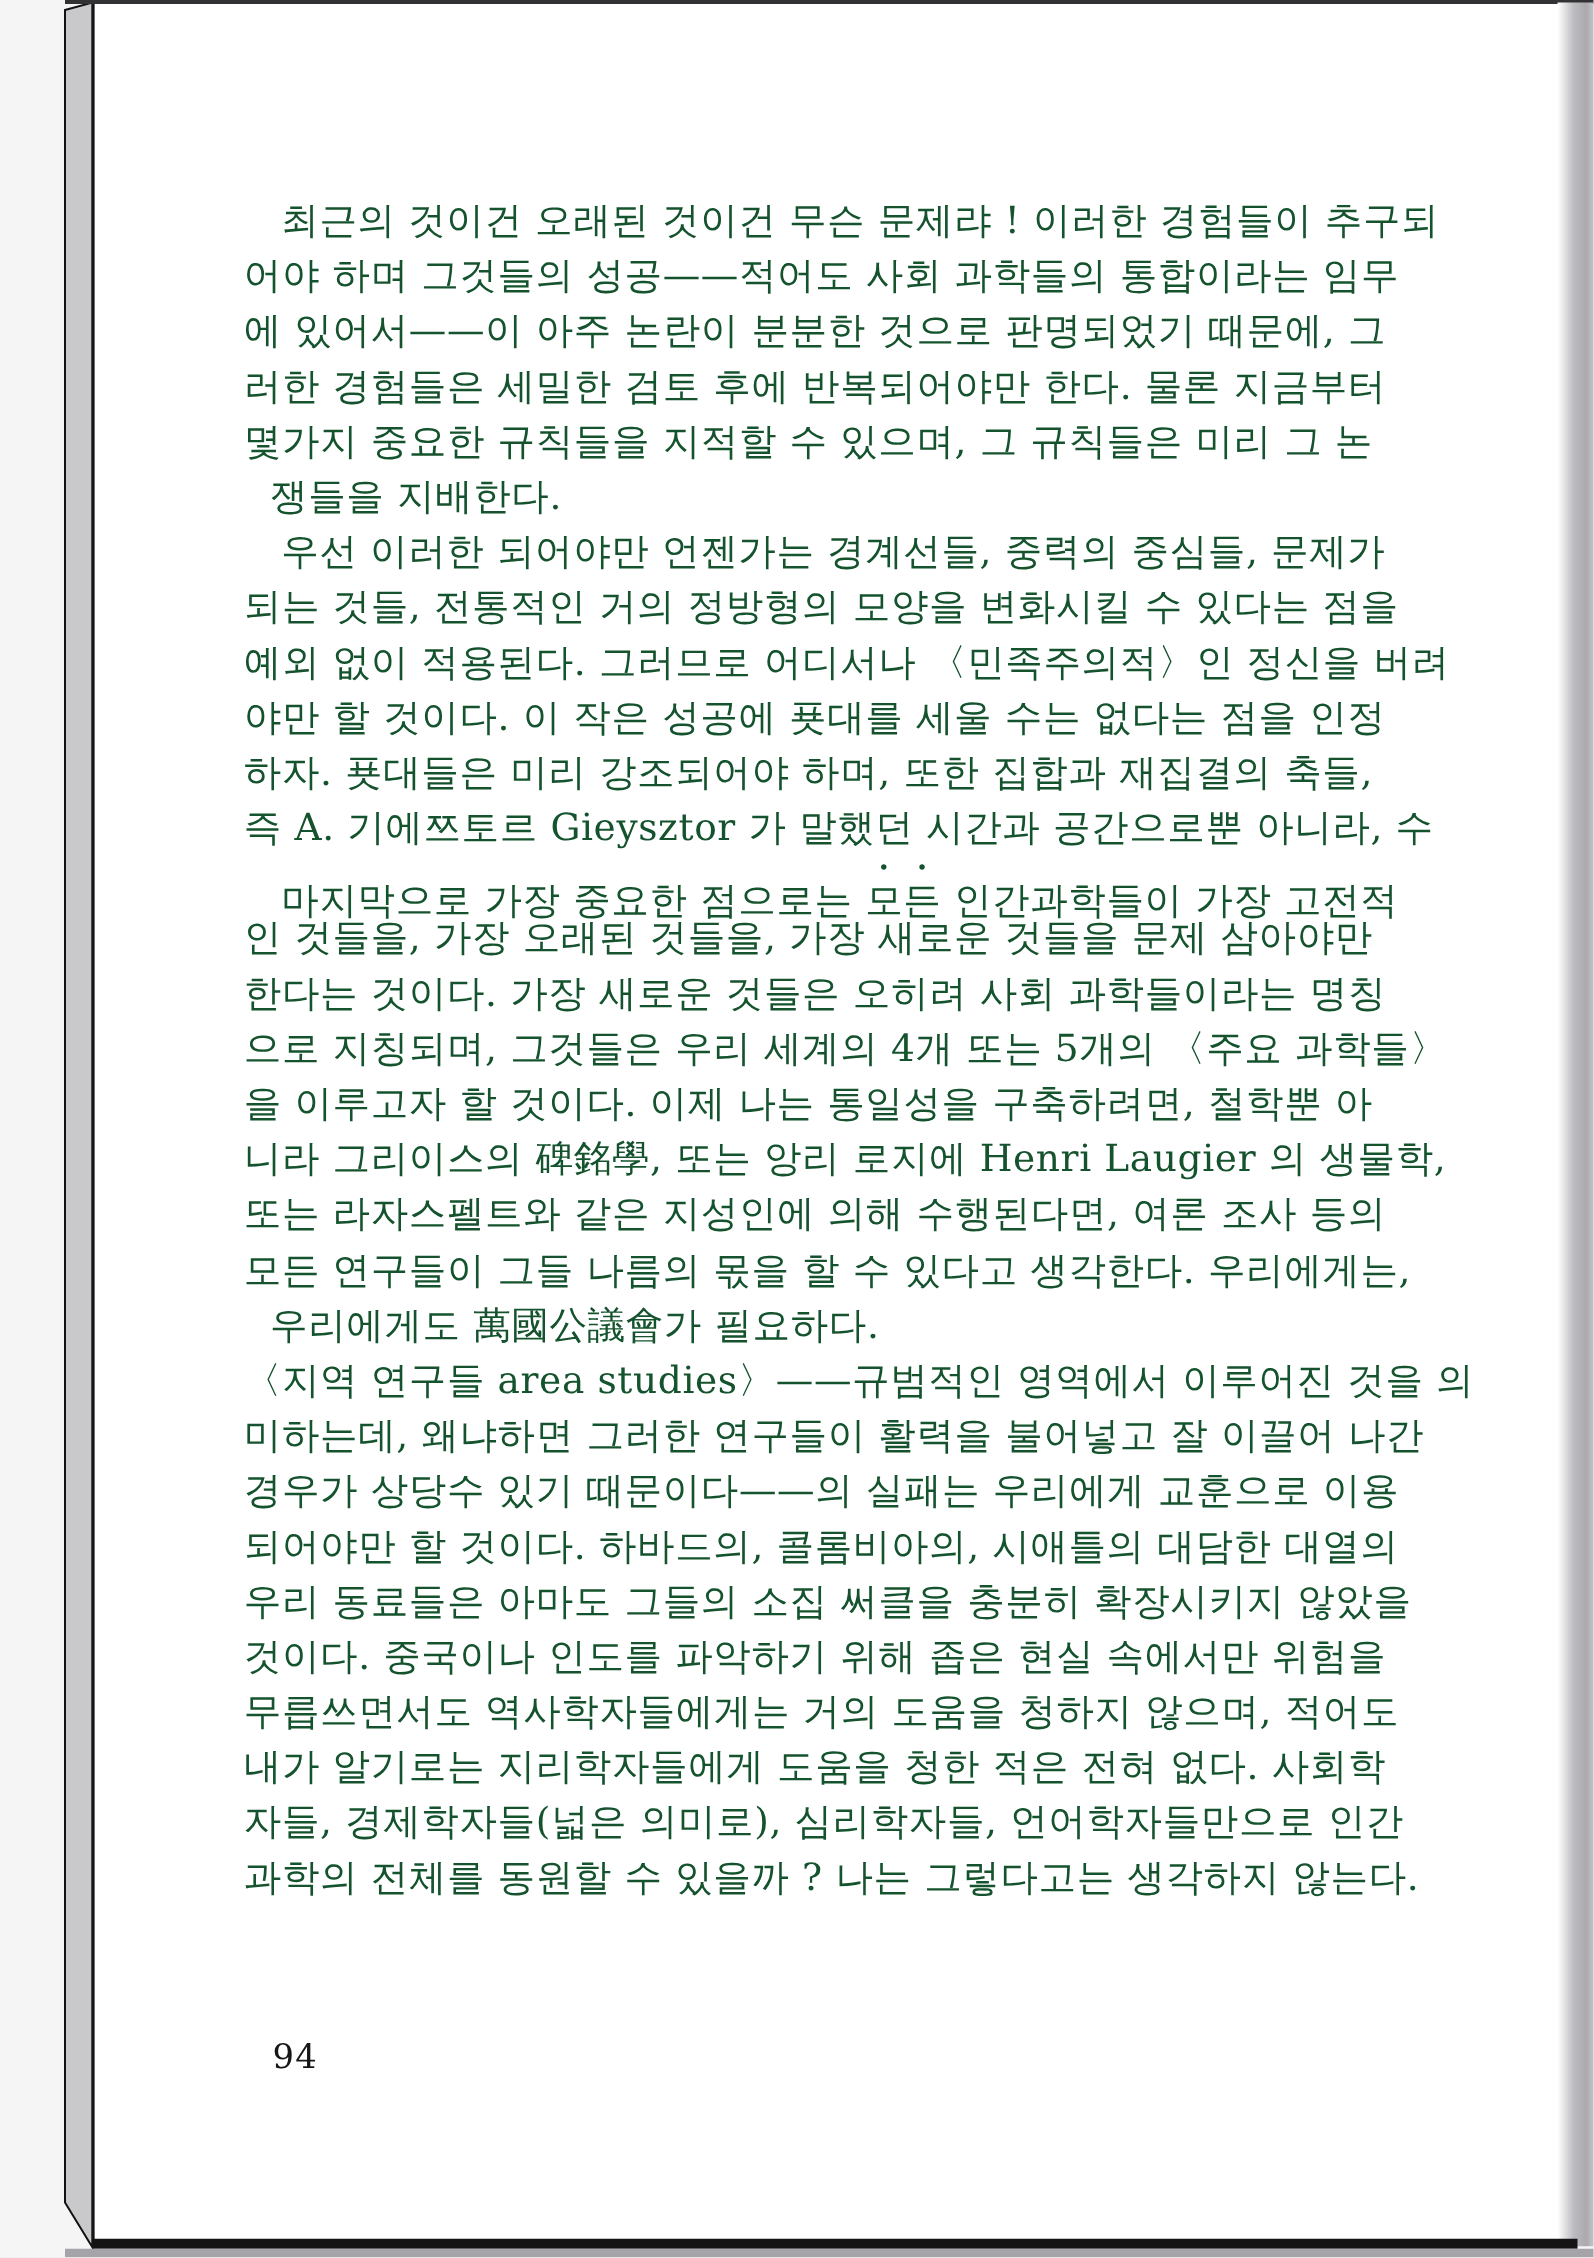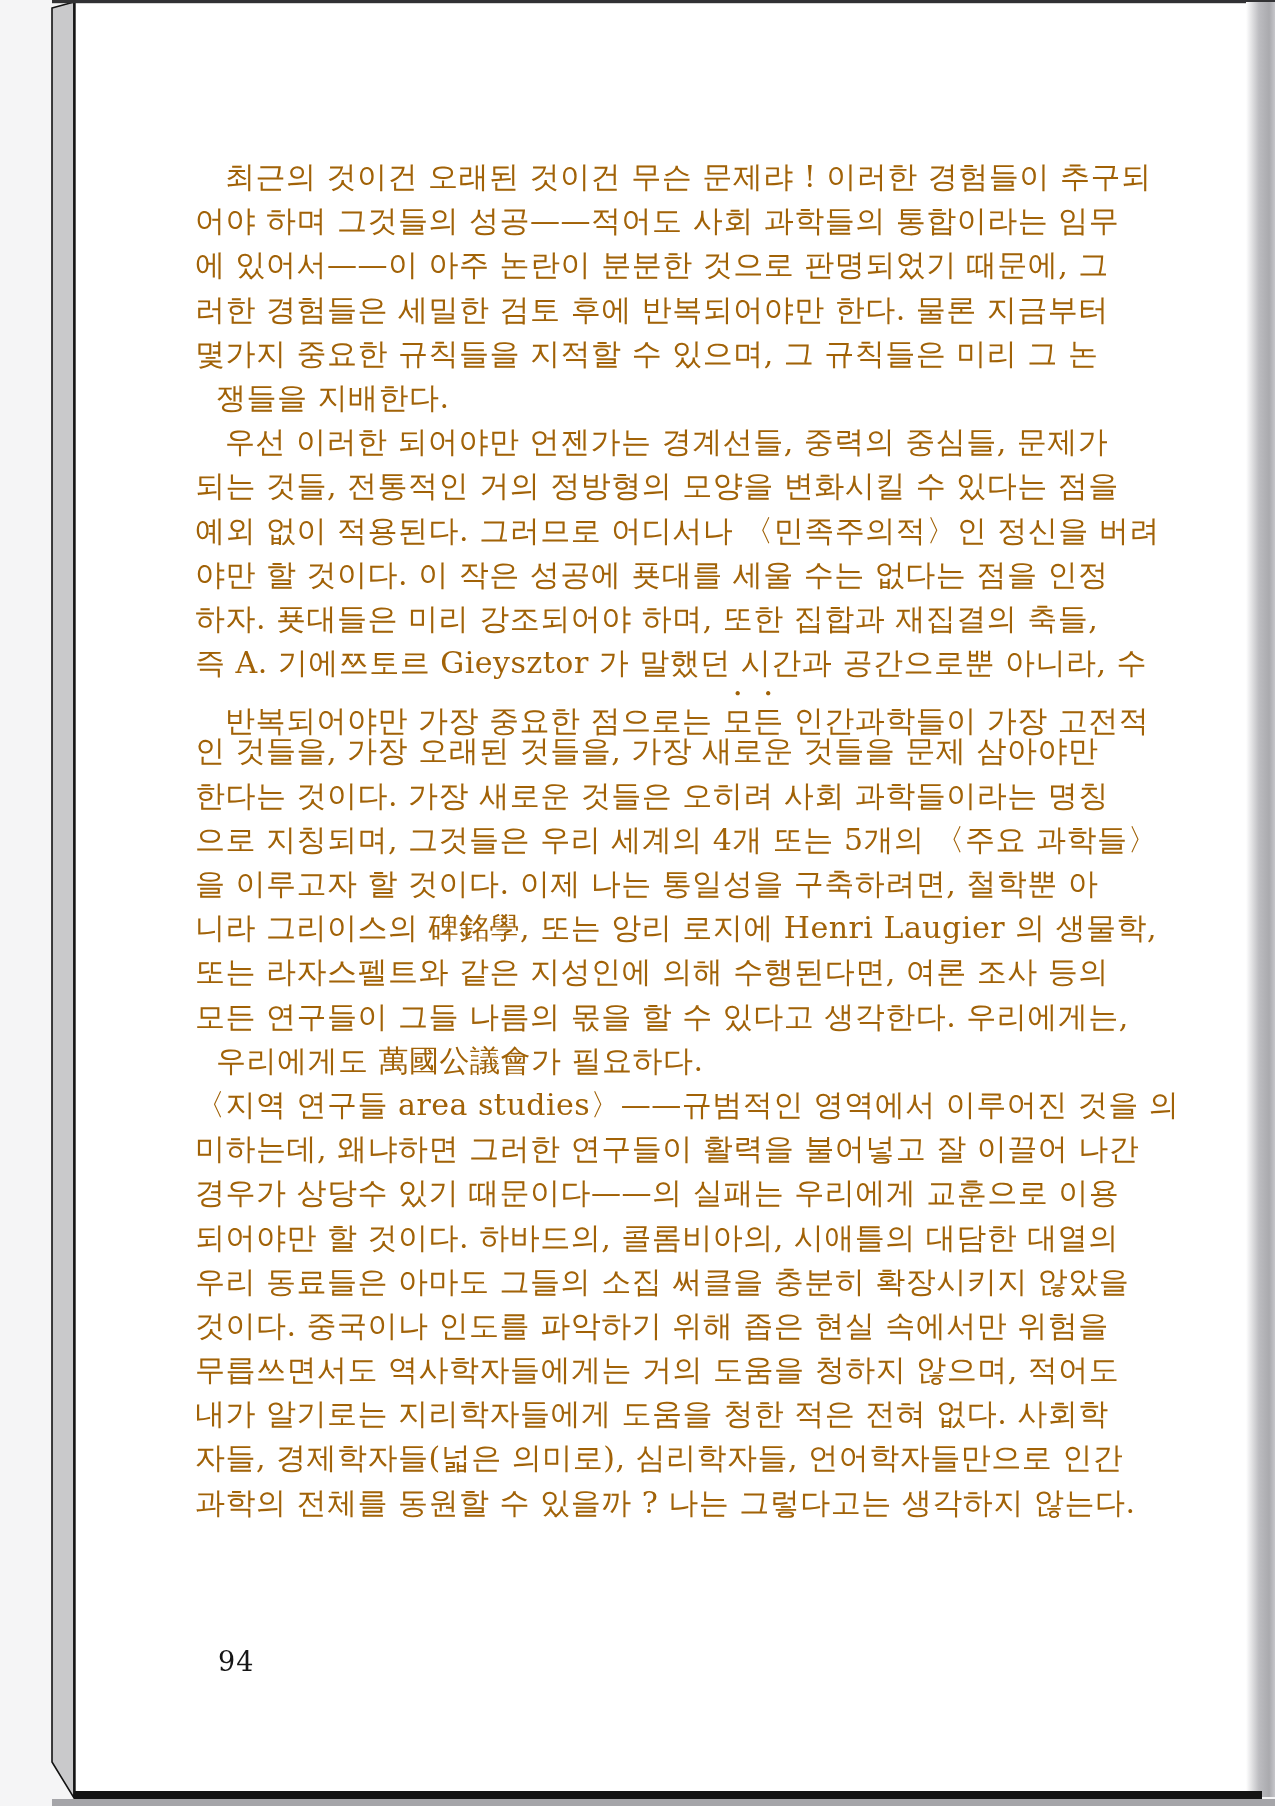--- a/index.html
+++ b/index.html
@@ -4,36 +4,36 @@
 <style>
   html,body{margin:0;padding:0;background:#e9e9eb;}
   .scene{
     position:relative;width:1275px;height:1806px;overflow:hidden;
     background:#f5f5f6;
     font-family:"DejaVu Serif","Liberation Serif",serif;
   }
   .bg-svg{position:absolute;left:0;top:0;width:1275px;height:1806px;}
   .textblock{
     position:absolute;left:195px;top:155px;width:795px;
-    color:#a16207;
+    color:#14532d;
   }
   .line{
     height:44.2px;line-height:44.2px;font-size:30px;letter-spacing:0.5px;
     text-align:justify;text-align-last:justify;
     white-space:nowrap;overflow:visible;
   }
   .line.flush{text-align-last:left;margin-left:21px;}
   .line.indent{text-indent:30px;}
   .emph{
     -webkit-text-emphasis:filled dot;-webkit-text-emphasis-position:over right;
     text-emphasis:filled dot;text-emphasis-position:over right;margin-top:48px;
   }
   .pagenum{
     position:absolute;left:218px;top:1630px;
-    font-size:27px;color:#161616;letter-spacing:1px;margin-top:16px;
+    font-size:27px;color:#161616;letter-spacing:1px;
   }
 </style>
 </head>
 <body>
 
 <div class="scene">
 
   <svg class="bg-svg" viewBox="0 0 1275 1806" xmlns="http://www.w3.org/2000/svg">
     <defs>
       <linearGradient id="edgeGrad" x1="0" y1="0" x2="1" y2="0">
@@ -67,21 +67,21 @@
       <div class="line">에 있어서——이 아주 논란이 분분한 것으로 판명되었기 때문에, 그</div>
       <div class="line">러한 경험들은 세밀한 검토 후에 반복되어야만 한다. 물론 지금부터</div>
       <div class="line">몇가지 중요한 규칙들을 지적할 수 있으며, 그 규칙들은 미리 그 논</div>
       <div class="line flush">쟁들을 지배한다.</div>
       <div class="line indent">우선 이러한 되어야만 언젠가는 경계선들, 중력의 중심들, 문제가</div>
       <div class="line">되는 것들, 전통적인 거의 정방형의 모양을 변화시킬 수 있다는 점을</div>
       <div class="line">예외 없이 적용된다. 그러므로 어디서나 〈민족주의적〉인 정신을 버려</div>
       <div class="line">야만 할 것이다. 이 작은 성공에 푯대를 세울 수는 없다는 점을 인정</div>
       <div class="line">하자. 푯대들은 미리 강조되어야 하며, 또한 집합과 재집결의 축들,</div>
       <div class="line">즉 A. 기에쯔토르 Gieysztor 가 말했던 시간과 공간으로뿐 아니라, 수</div>
-      <div class="line indent"><span>반복되어야만 가장 중요한 점으로는 </span><span class="emph">모든</span><span> 인간과학들이 가장 고전적</span></div>
+      <div class="line indent"><span>마지막으로 가장 중요한 점으로는 </span><span class="emph">모든</span><span> 인간과학들이 가장 고전적</span></div>
       <div class="line">인 것들을, 가장 오래된 것들을, 가장 새로운 것들을 문제 삼아야만</div>
       <div class="line">한다는 것이다. 가장 새로운 것들은 오히려 사회 과학들이라는 명칭</div>
       <div class="line">으로 지칭되며, 그것들은 우리 세계의 4개 또는 5개의 〈주요 과학들〉</div>
       <div class="line">을 이루고자 할 것이다. 이제 나는 통일성을 구축하려면, 철학뿐 아</div>
       <div class="line">니라 그리이스의 碑銘學, 또는 앙리 로지에 Henri Laugier 의 생물학,</div>
       <div class="line">또는 라자스펠트와 같은 지성인에 의해 수행된다면, 여론 조사 등의</div>
       <div class="line">모든 연구들이 그들 나름의 몫을 할 수 있다고 생각한다. 우리에게는,</div>
       <div class="line flush">우리에게도 萬國公議會가 필요하다.</div>
       <div class="line">〈지역 연구들 area studies〉——규범적인 영역에서 이루어진 것을 의</div>
       <div class="line">미하는데, 왜냐하면 그러한 연구들이 활력을 불어넣고 잘 이끌어 나간</div>

